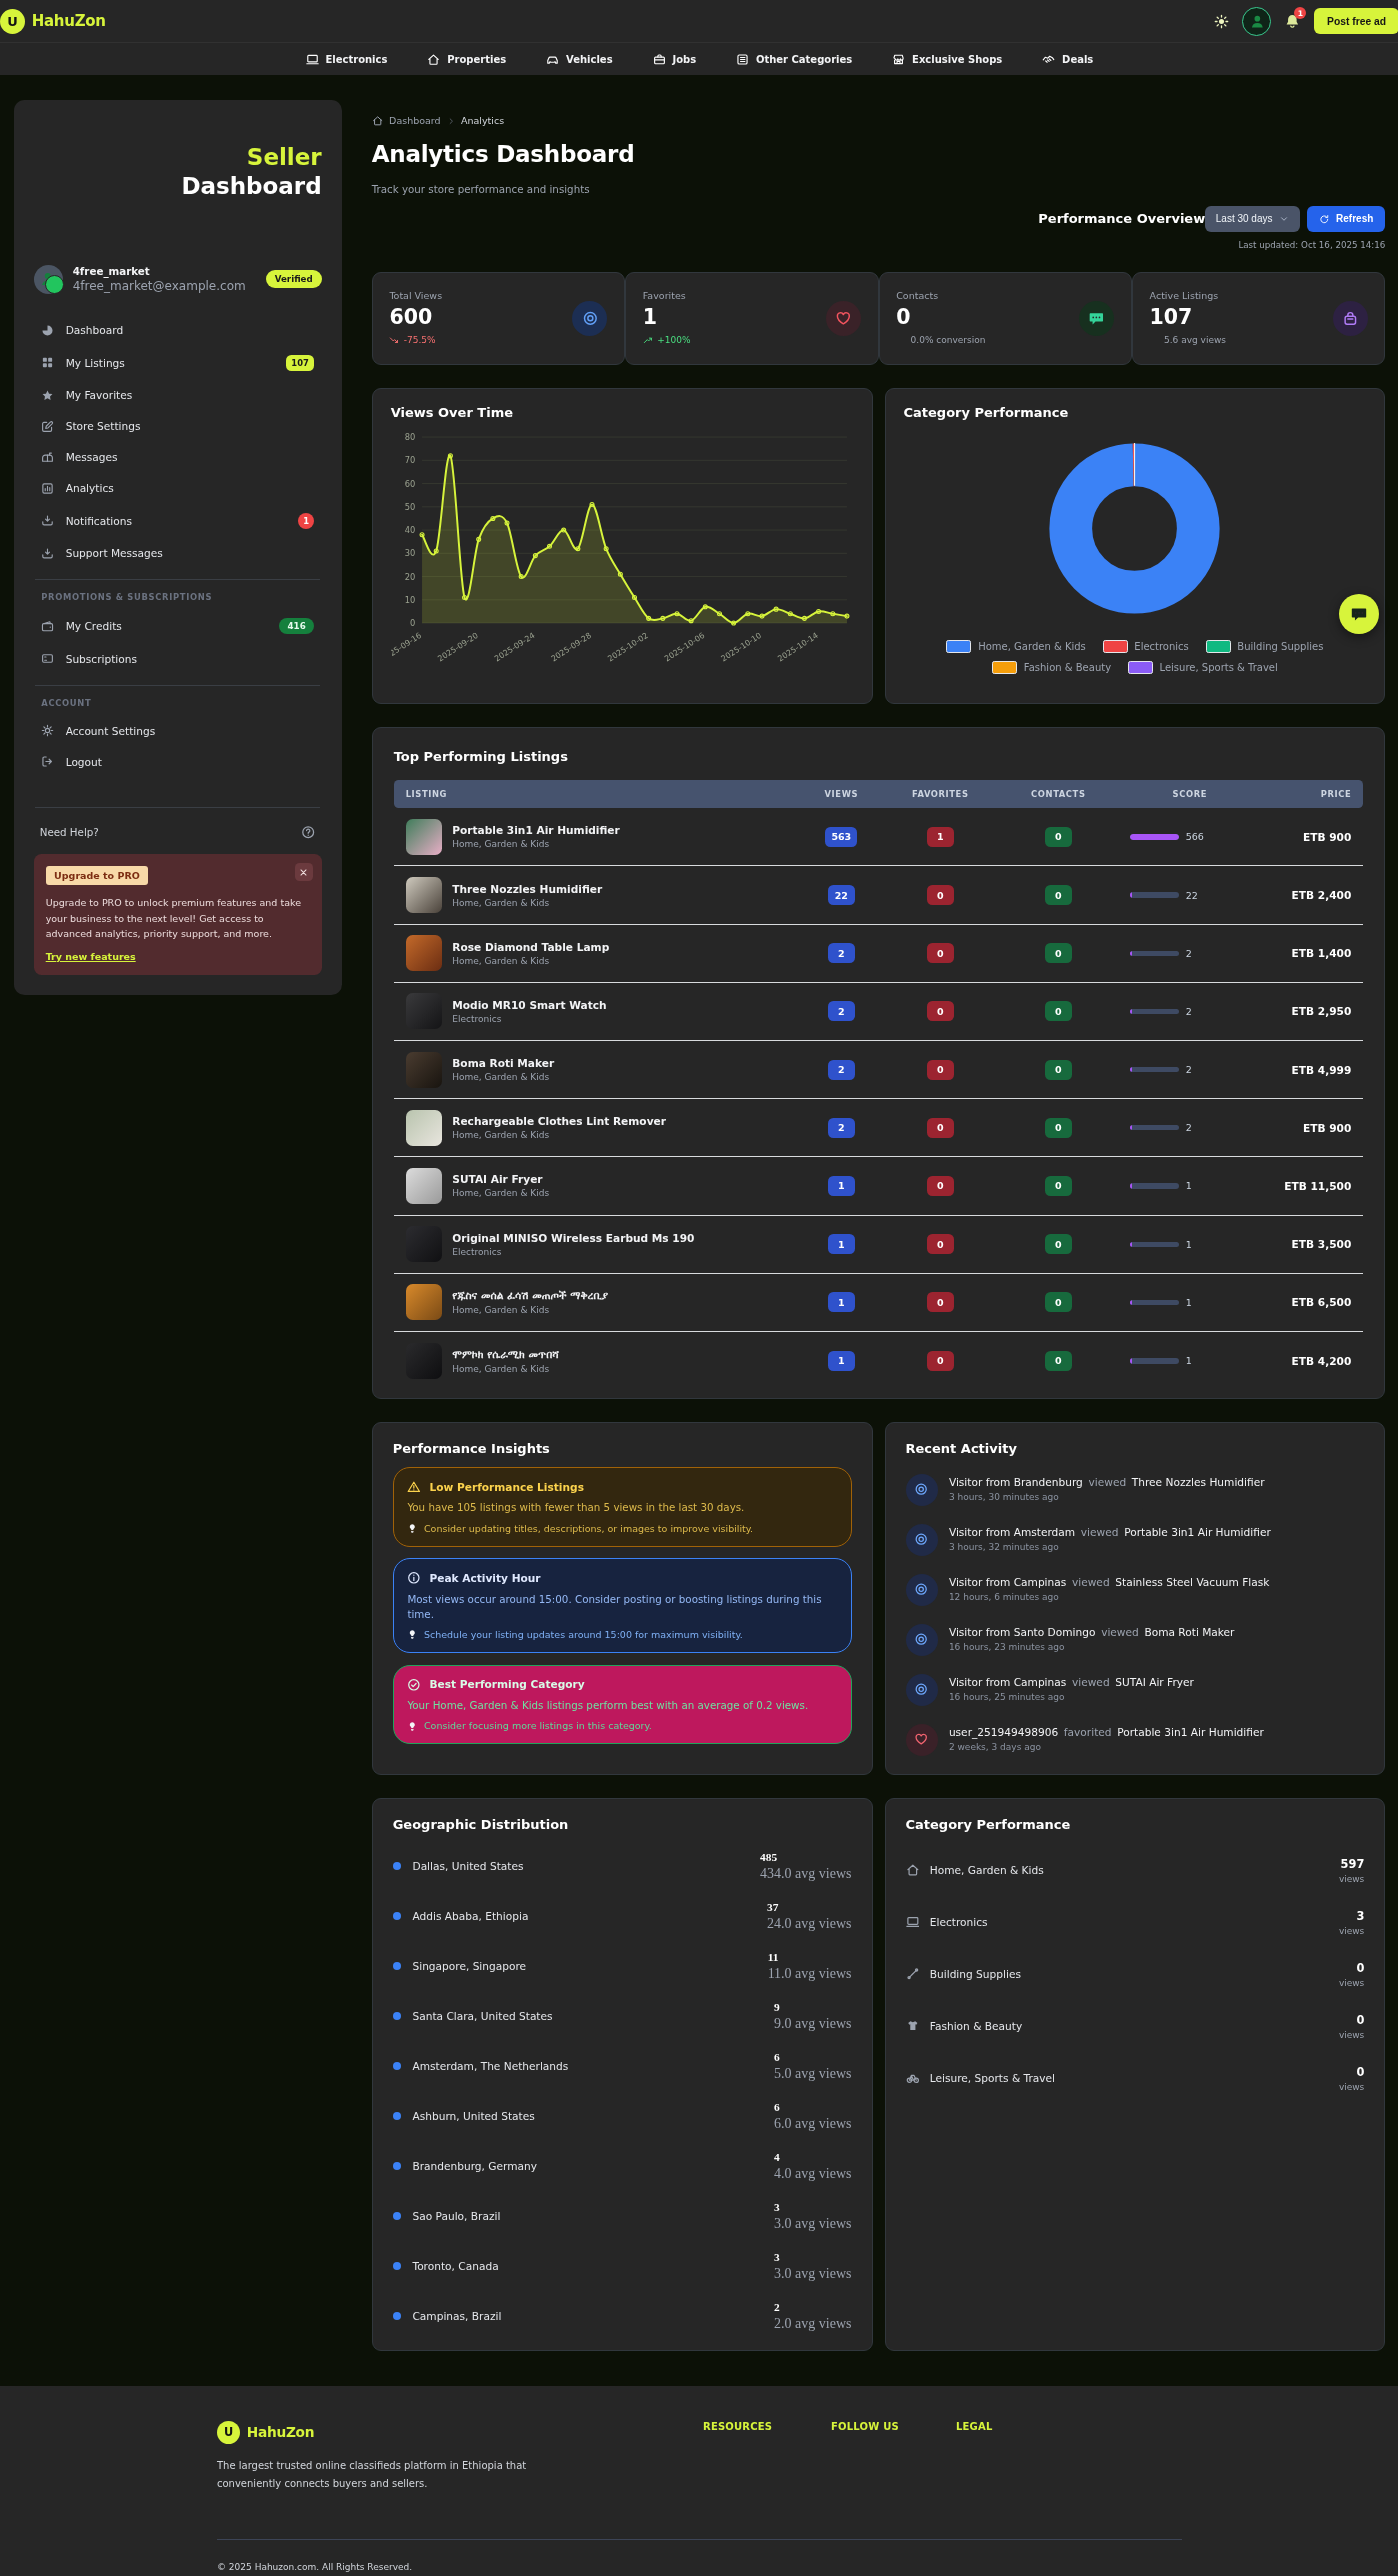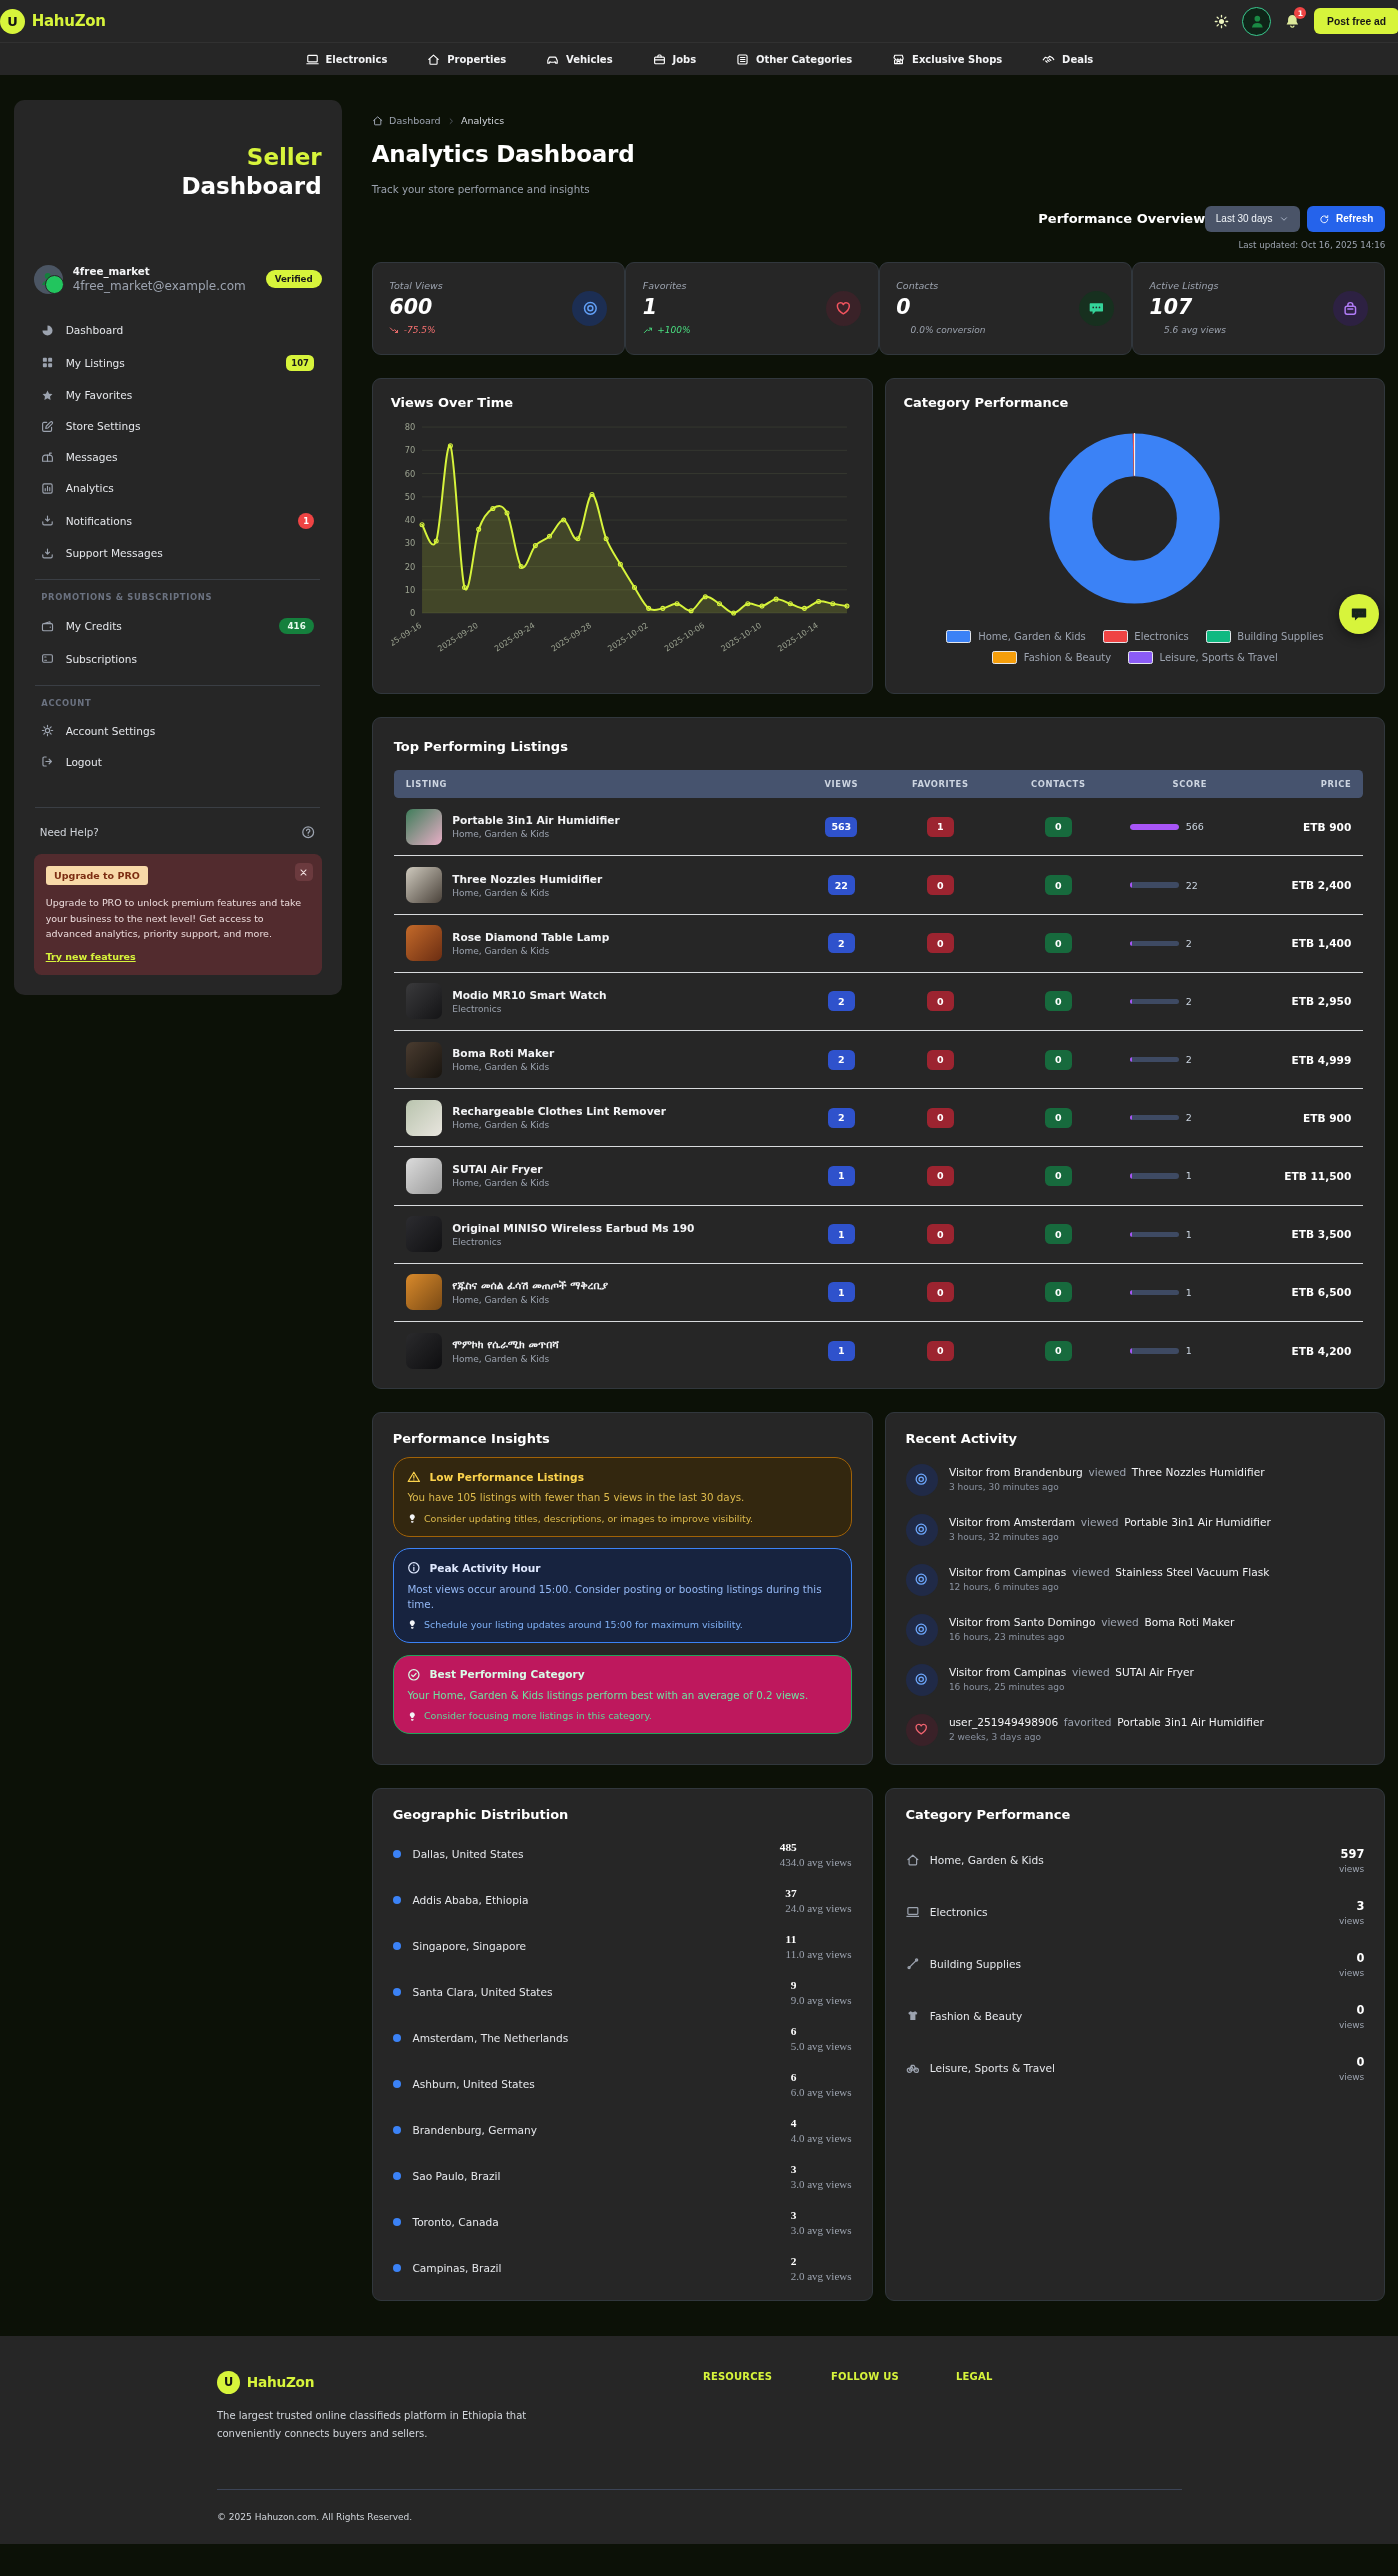--- a/index.html
+++ b/index.html
@@ -73,21 +73,21 @@
   .section-title{font-size:13px;font-weight:700;color:#fff;}
   .controls{display:flex;gap:7.6px;}
   .range-btn{display:flex;align-items:center;gap:6.8px;background:#4a5468;color:#f1f5f9;font-size:10px;border:none;border-radius:6px;padding:7.6px 10.6px;}
   .range-btn .ic{width:10px;height:10px;color:#b6c0d2;}
   .refresh-btn{display:flex;align-items:center;gap:6px;background:#2563eb;color:#fff;font-size:10px;font-weight:600;border:none;border-radius:6px;padding:7.6px 12px;}
   .refresh-btn .ic{width:10.6px;height:10.6px;}
   .last-updated{text-align:right;font-size:8.7px;color:#9ca3af;margin-top:7.6px;}
 
   .card{background:#262626;border:0.8px solid #31373d;border-radius:9px;box-sizing:border-box;}
 
-  .stats-grid{display:grid;grid-template-columns:repeat(4,1fr);gap:0;margin-top:12px;font-style:italic;}
+  .stats-grid{display:grid;grid-template-columns:repeat(4,1fr);gap:0;margin-top:22px;}
   .stat-card{display:flex;align-items:center;justify-content:space-between;padding:15px 16.7px;height:93px;}
   .stat-label{font-size:9.5px;color:#9ca3af;}
   .stat-value{font-size:20.5px;font-weight:800;color:#fff;margin-top:3.8px;}
   .stat-sub{display:flex;align-items:center;gap:3.8px;font-size:9px;margin-top:6px;color:#9ca3af;}
   .stat-sub.mod-down{color:#f87171;}
   .stat-sub.mod-up{color:#4ade80;}
   .tr-ic{width:10.6px;height:10.6px;}
   .icon-pill{width:35px;height:35px;border-radius:50%;display:grid;place-items:center;flex:none;}
   .icon-pill span{width:16.7px;height:16.7px;}
   .icon-pill.mod-blue{background:#1c2e53;color:#62a0f8;}
@@ -158,21 +158,21 @@
   .act-line{font-size:10.6px;color:#f3f4f6;padding-top:2.3px;}
   .act-line .act-verb{color:#9ca3af;}
   .act-line span{margin-right:2.3px;}
   .act-time{font-size:9px;color:#8b93a1;margin-top:4.6px;}
 
   .geo-row{display:flex;align-items:center;margin-top:19px;}
   .geo-dot{width:8.4px;height:8.4px;border-radius:50%;background:#3b82f6;margin-right:11.4px;flex:none;}
   .geo-city{flex:1;font-size:10.6px;color:#e5e7eb;}
   .geo-right{text-align:left;font-family:Liberation Serif, serif;}
   .geo-val{font-size:11.4px;font-weight:700;color:#fff;}
-  .geo-avg{font-size:11px;color:#9ca3af;margin-top:3px;}
+  .geo-avg{font-size:14px;color:#9ca3af;margin-top:3px;}
   .cat-row{display:flex;align-items:center;margin-top:25px;}
   .cat-ic{width:13.7px;height:13.7px;color:#9ca3af;margin-right:10.6px;flex:none;}
   .cat-name{flex:1;font-size:10.6px;color:#e5e7eb;}
   .cat-right{text-align:right;}
   .cat-val{font-size:11.4px;font-weight:700;color:#fff;}
   .cat-unit{font-size:9px;color:#9ca3af;margin-top:3px;}
   .tall{min-height:465px;}
 
   
   .fab{position:absolute;left:1339px;top:594px;width:40px;height:40px;border-radius:50%;background:#d7f43b;color:#17251a;display:grid;place-items:center;box-shadow:0 3px 10.6px rgba(0,0,0,.45);cursor:pointer;}

